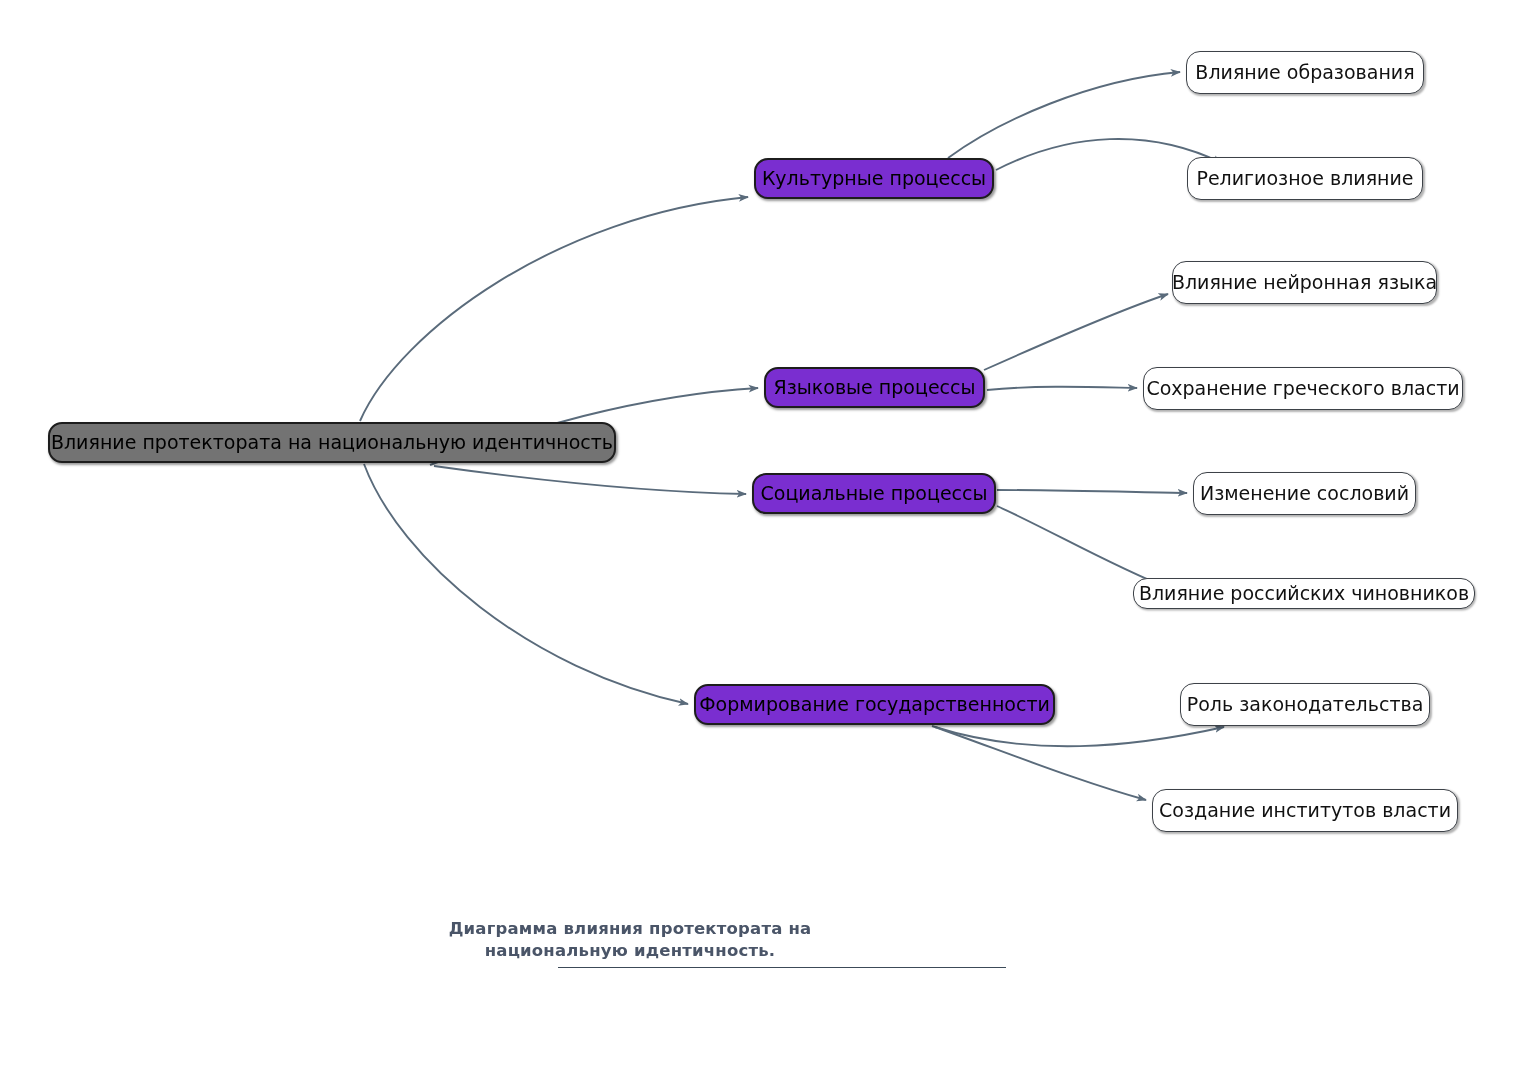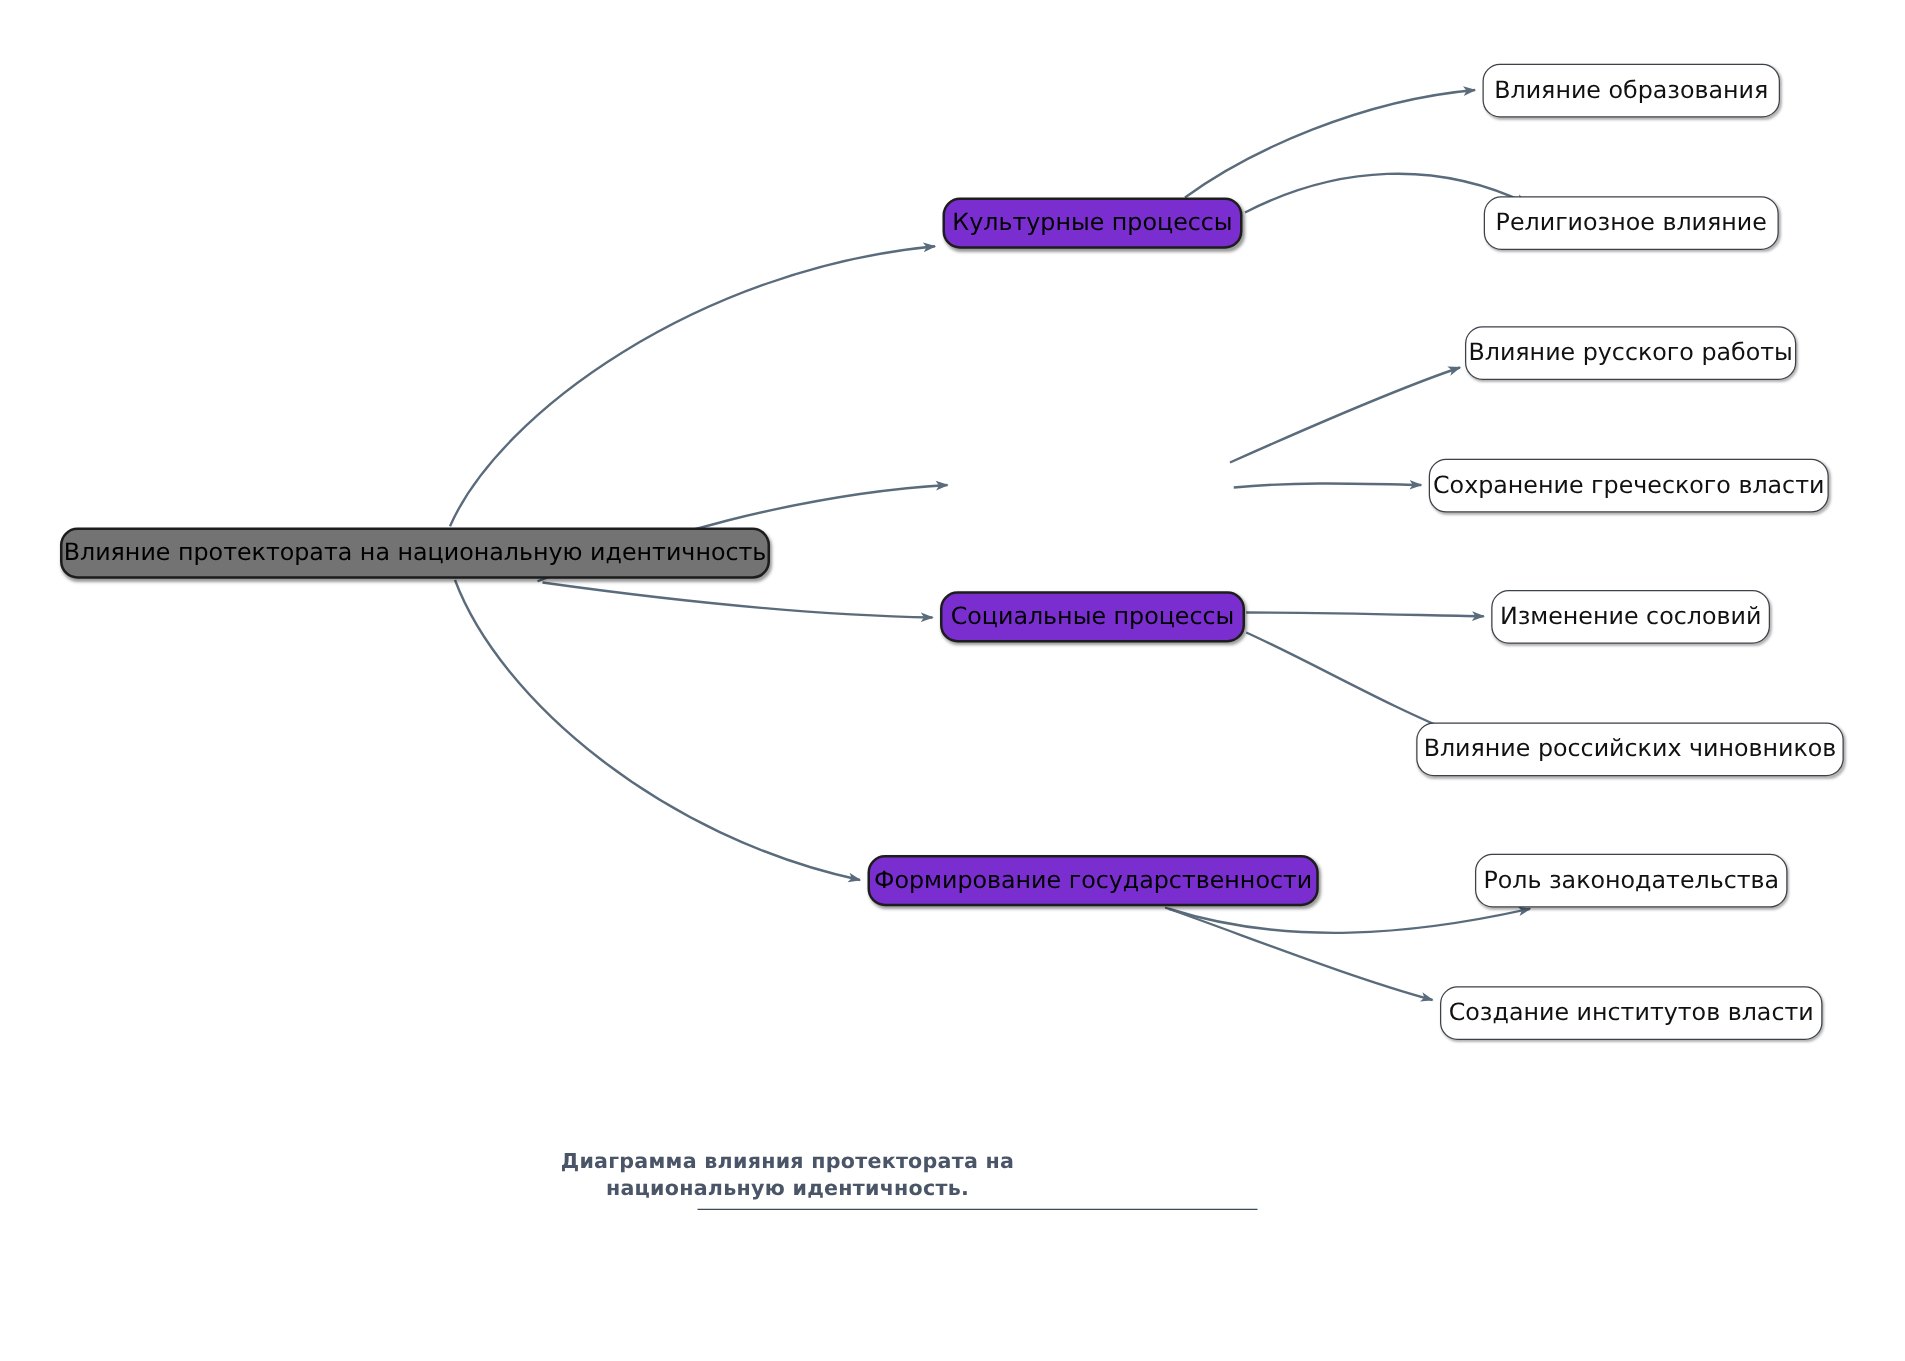--- a/index.html
+++ b/index.html
@@ -129,34 +129,37 @@
   <div class="node node-branch" style="left:754px; top:158px; width:240px; height:41px;align-items:center;">
     <span>Культурные процессы</span>
   </div>
   <div class="node node-leaf" style="left:1186px; top:51px; width:238px; height:43px;">
     <span>Влияние образования</span>
   </div>
   <div class="node node-leaf" style="left:1187px; top:157px; width:236px; height:43px;">
     <span>Религиозное влияние</span>
   </div>
 
+  <div class="node node-branch" style="left:764px; top:367px; width:221px; height:41px;">
+    <span>Языковые процессы</span>
+  </div>
   <div class="node node-leaf" style="left:1172px; top:261px; width:265px; height:43px;">
-    <span>Влияние русского работы</span>
+    <span>Влияние нейронная языка</span>
   </div>
   <div class="node node-leaf" style="left:1143px; top:367px; width:320px; height:43px;">
     <span>Сохранение греческого власти</span>
   </div>
 
   <div class="node node-branch" style="left:752px; top:473px; width:244px; height:41px;">
     <span>Социальные процессы</span>
   </div>
   <div class="node node-leaf" style="left:1193px; top:472px; width:223px; height:43px;">
     <span>Изменение сословий</span>
   </div>
-  <div class="node node-leaf" style="left:1133px; top:578px; width:342px; height:43px;">
+  <div class="node node-leaf" style="left:1133px; top:578px; width:342px; height:31px;">
     <span>Влияние российских чиновников</span>
   </div>
 
   <div class="node node-branch" style="left:694px; top:684px; width:361px; height:41px;">
     <span>Формирование государственности</span>
   </div>
   <div class="node node-leaf" style="left:1180px; top:683px; width:250px; height:43px;">
     <span>Роль законодательства</span>
   </div>
   <div class="node node-leaf" style="left:1152px; top:789px; width:306px; height:43px;">

